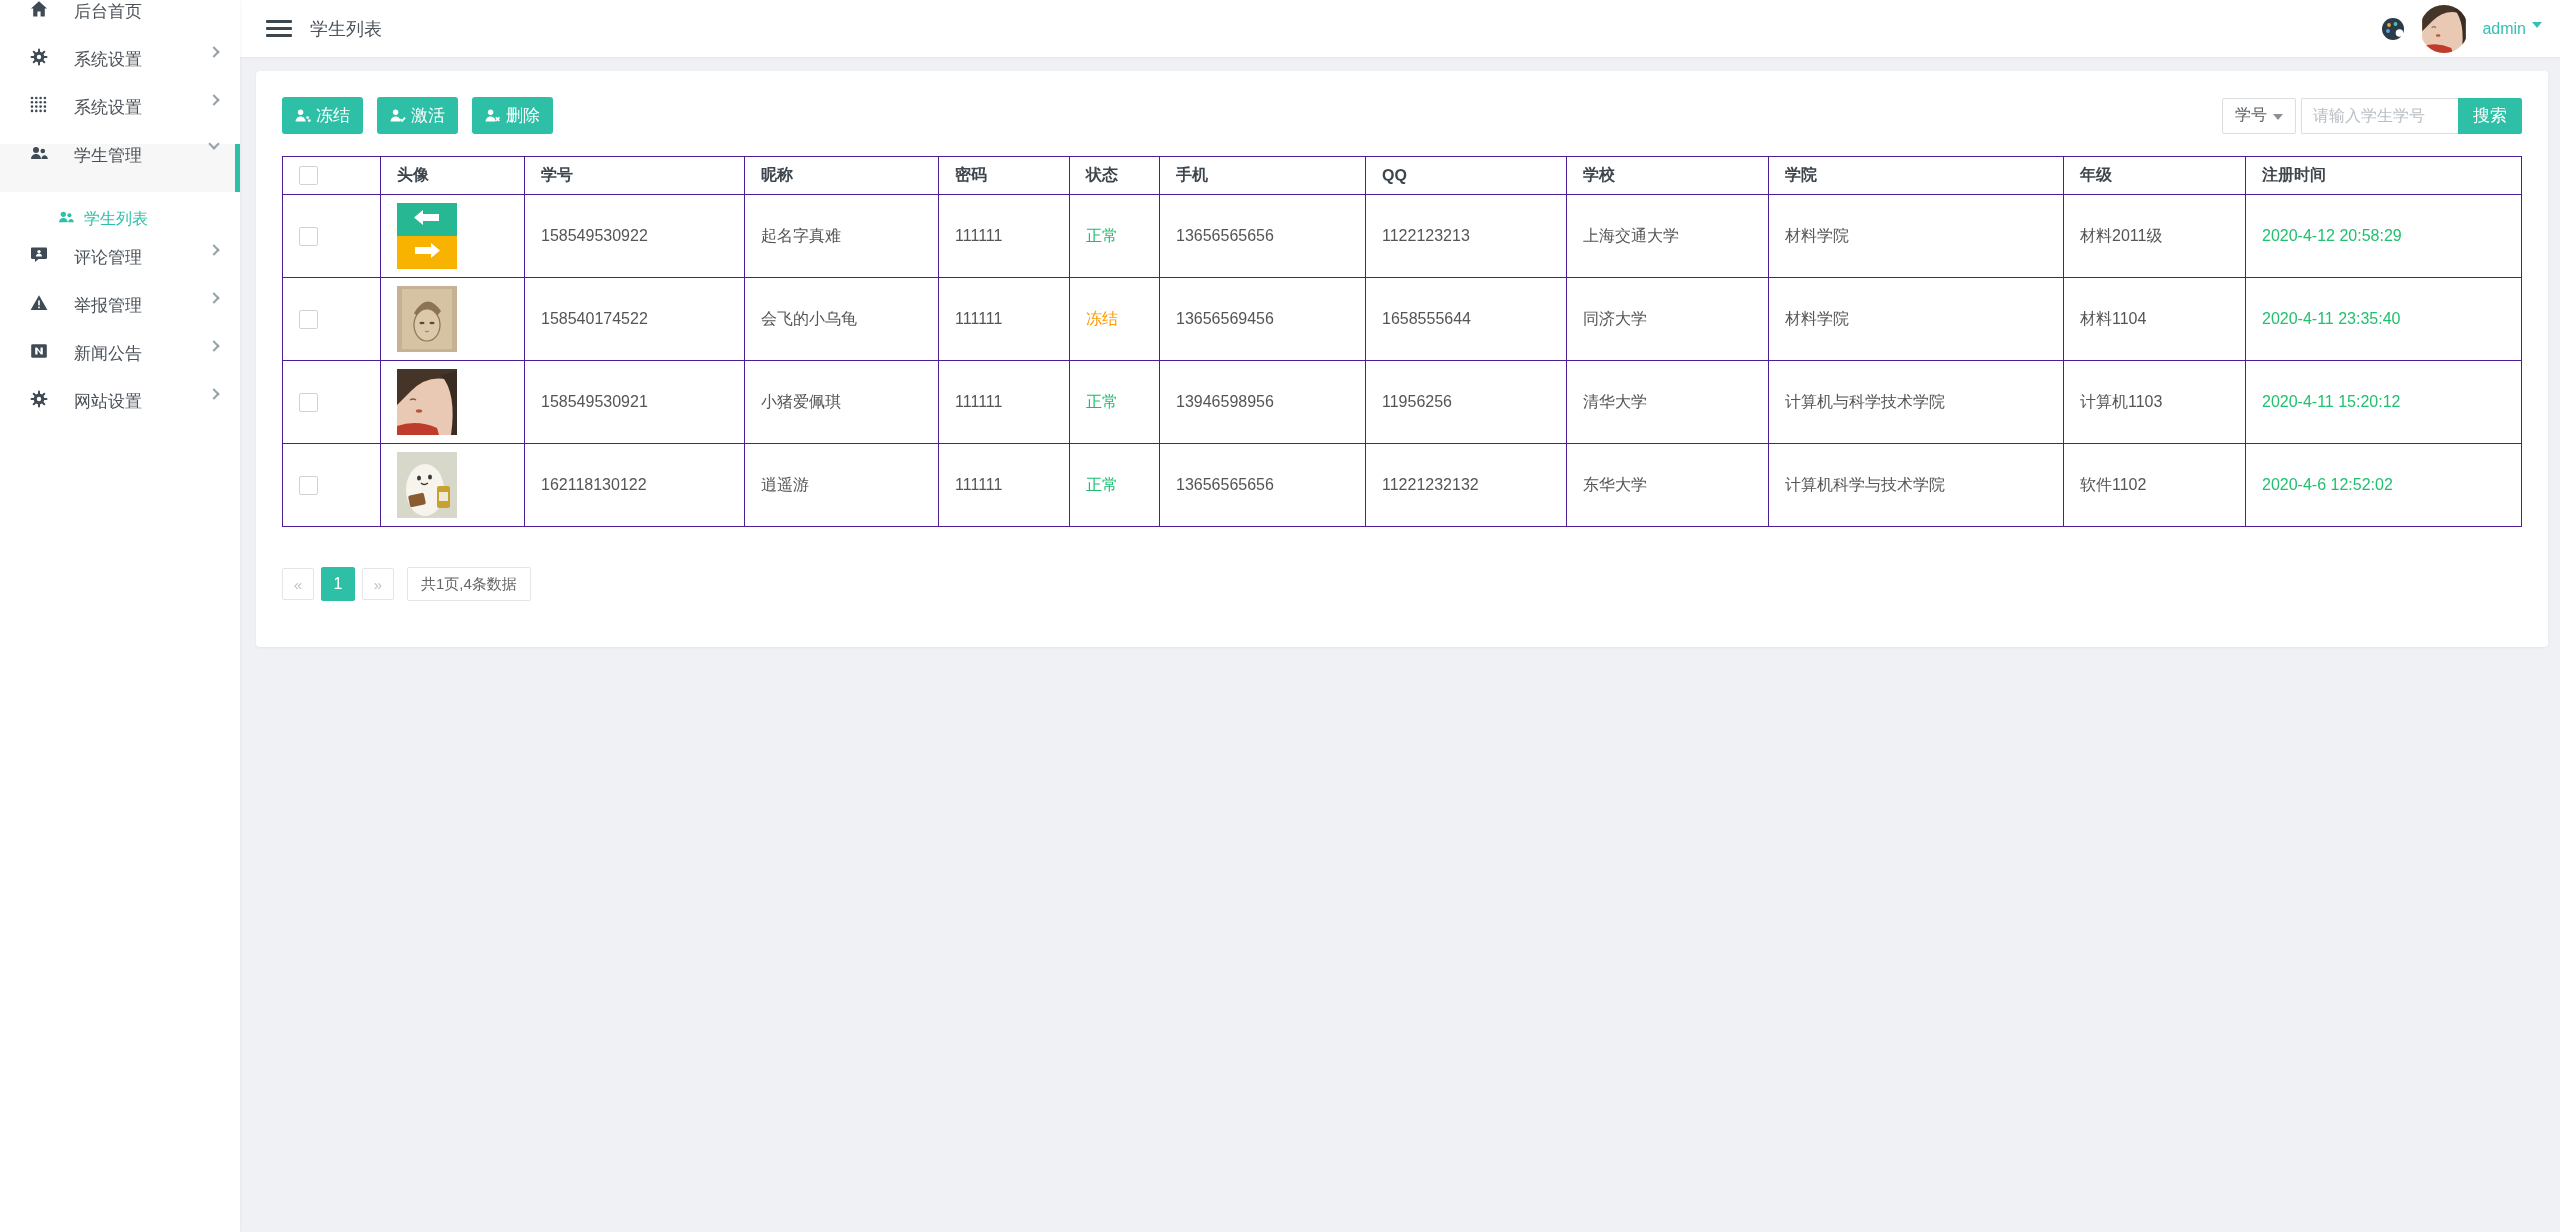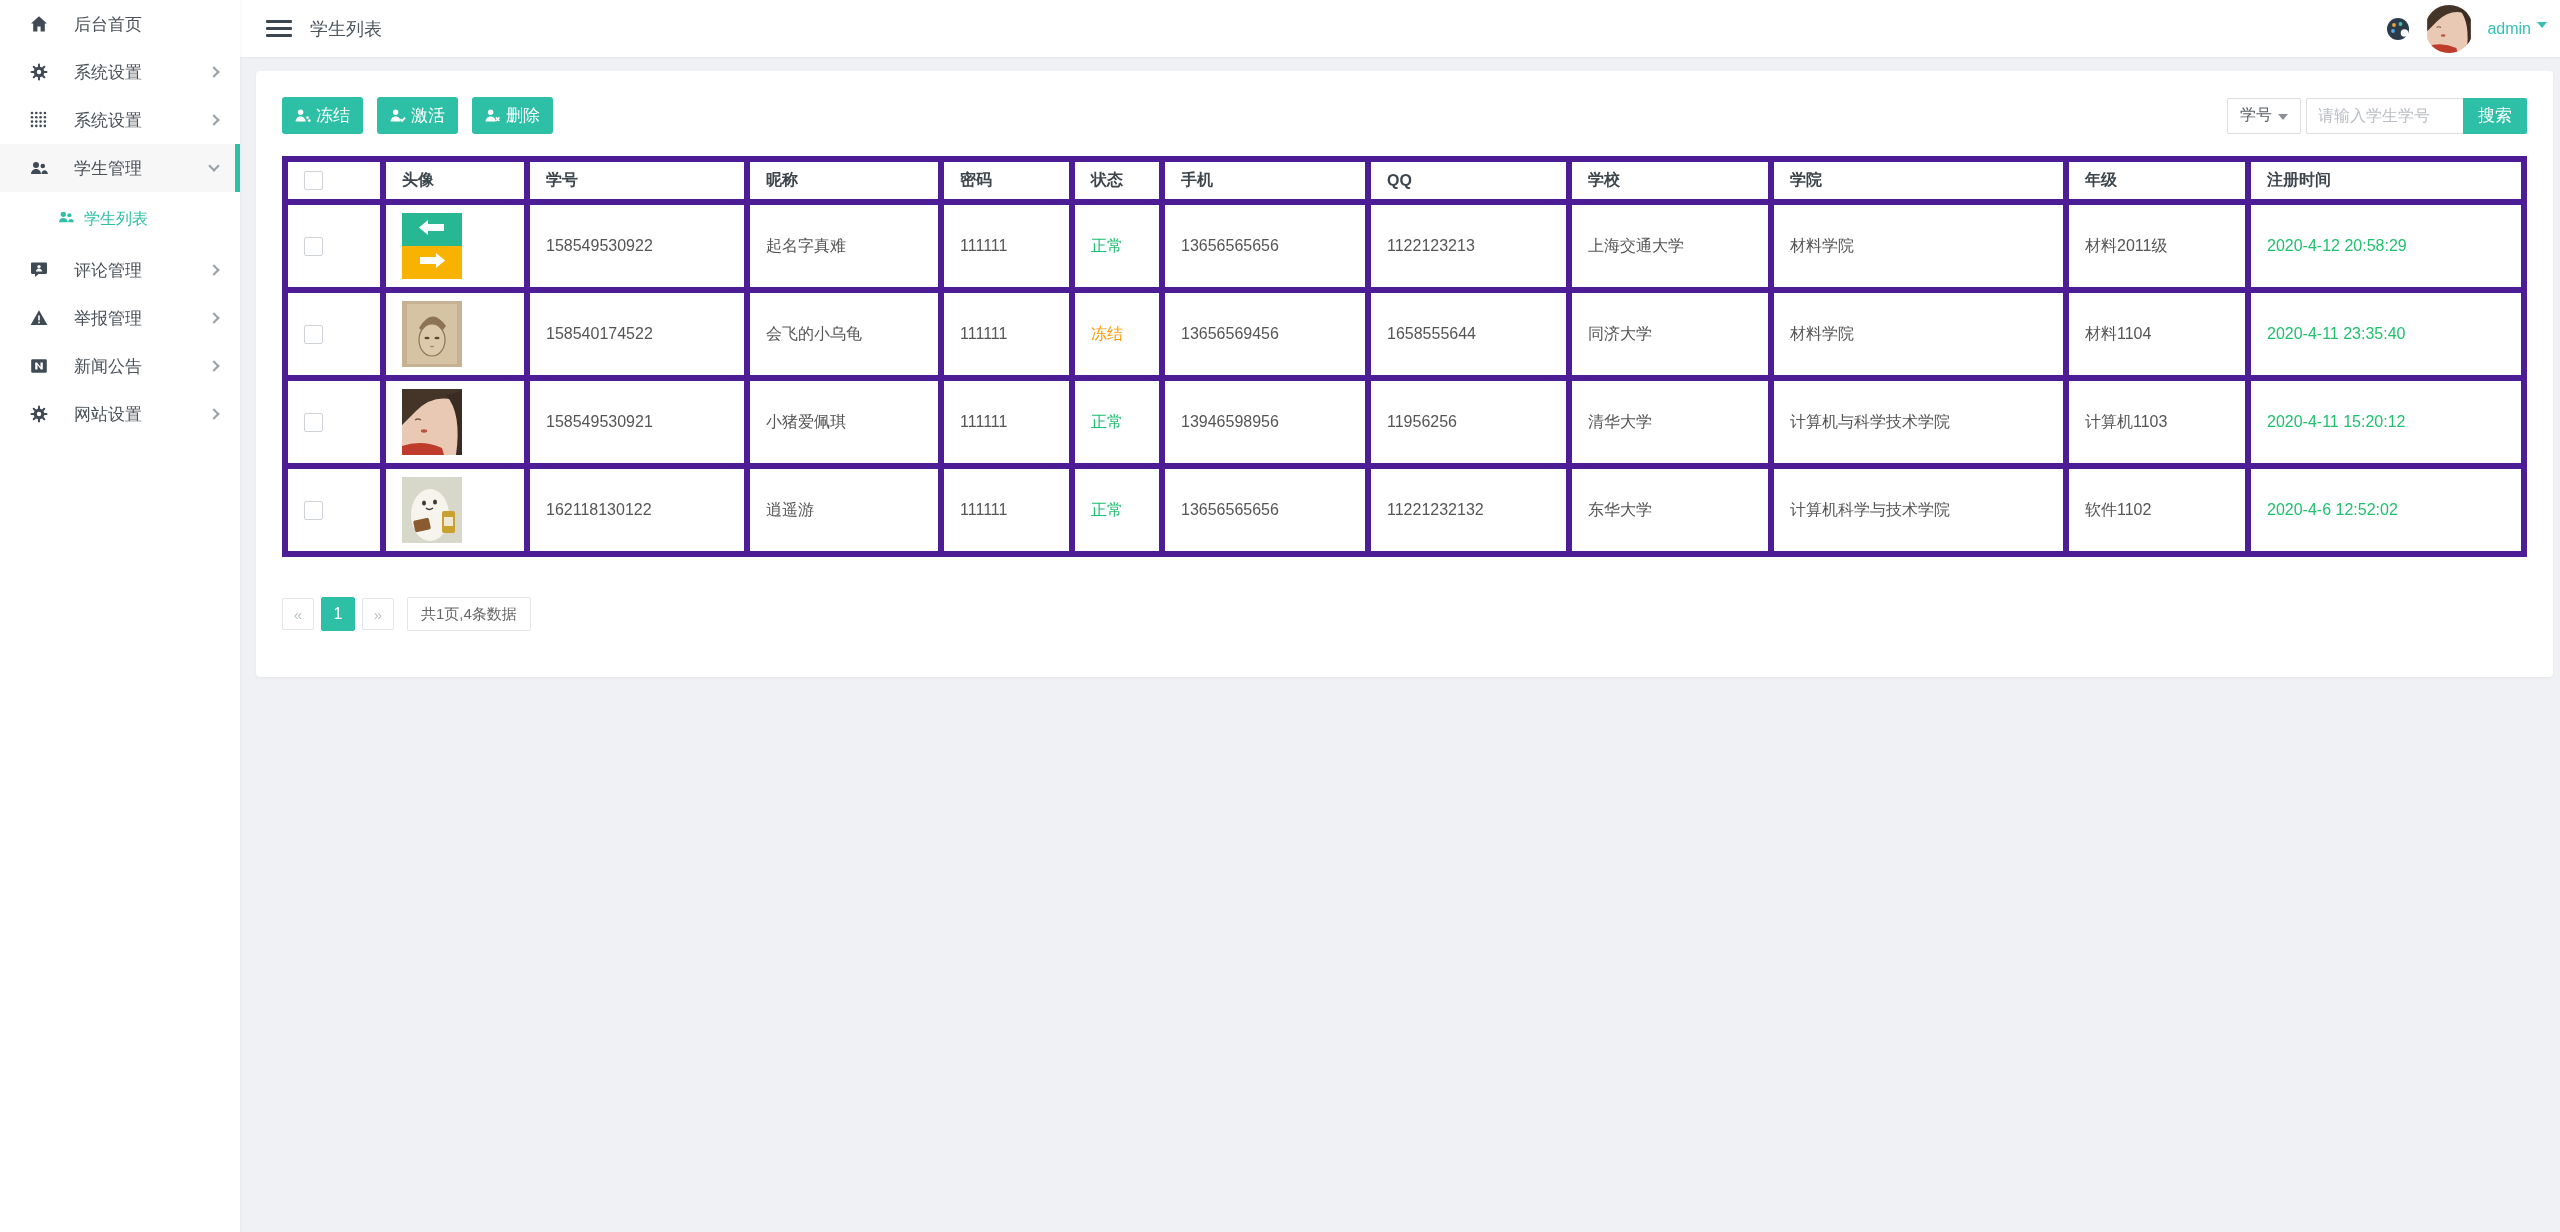--- a/index.html
+++ b/index.html
@@ -4,21 +4,21 @@
 <style>
   * { margin:0; padding:0; box-sizing:border-box; }
   html,body { width:2560px; height:1232px; overflow:hidden;
     font-family:"Liberation Sans","DejaVu Sans",sans-serif; background:#eff1f5; color:#555; }
 
   .page { display:flex; width:100%; height:100%; }
 
   
   .sidebar { width:240px; background:#fff; height:100%; flex:0 0 240px; box-shadow:1px 0 3px rgba(0,0,0,.04); z-index:5; }
   .sidebar-title { font-size:25px; font-weight:700; color:#2e3640; padding:12px 6px 16px 4px; letter-spacing:1px; white-space:nowrap; }
-  .side-item { position:relative; display:flex; align-items:center; height:48px; padding:0 22px 0 30px; cursor:pointer; }
+  .side-item { position:relative; display:flex; height:48px; padding:0 22px 0 30px; cursor:pointer; }
   .side-item .icon { width:18px; height:18px; display:inline-flex; }
   .side-item .icon svg { width:18px; height:18px; fill:#3f4a54; }
   .side-label { margin-left:26px; font-size:17px; color:#4a5158; }
   .side-item.active { background:#f7f7f7; }
   .side-item.active::after { content:""; position:absolute; right:0; top:0; width:5px; height:100%; background:#2ec0a6; }
   .chev { width:8px; height:8px; border-right:2px solid #98a1a8; border-bottom:2px solid #98a1a8; margin-left:auto; transform:rotate(-45deg); }
   .chev.down { transform:rotate(45deg); margin-top:-4px; }
   .side-sub { display:flex; align-items:center; height:54px; padding-left:58px; cursor:pointer; }
   .side-sub .icon svg { width:16px; height:16px; fill:#2ec0a6; }
   .side-sub .side-label { margin-left:10px; color:#2ec0a6; font-size:16px; }
@@ -44,21 +44,21 @@
   .act-btn { display:inline-flex; align-items:center; gap:5px; height:37px; padding:0 13px; background:#2ec0a6; border:none; border-radius:3px; color:#fff; font-size:17px; cursor:pointer; font-family:inherit; }
   .act-btn .icon, .act-btn .icon svg { width:16px; height:16px; fill:#fff; display:inline-flex; }
   .search-group { display:flex; align-items:center; }
   .field-select { display:inline-flex; align-items:center; gap:6px; height:36px; padding:0 12px; background:#fff; border:1px solid #dcdfe2; border-radius:2px; color:#5a6066; font-size:16px; cursor:pointer; margin-right:5px; font-family:inherit; }
   .search-input { height:36px; width:157px; border:1px solid #dcdfe2; border-right:none; border-radius:2px 0 0 2px; padding:12px 11px; font-size:16px; color:#555; outline:none; font-family:inherit; }
   .search-input::placeholder { color:#b9bec3; }
   .search-btn { height:36px; padding:0 15px; background:#2ec0a6; color:#fff; border:none; border-radius:0 2px 2px 0; font-size:17px; cursor:pointer; font-family:inherit; }
 
   
   table { width:100%; border-collapse:collapse; table-layout:fixed; }
-  th, td { border:6px solid #4c1d95; padding:8px 16px; text-align:left; font-size:16px; overflow:hidden; white-space:nowrap; }
+  th, td { border:1px solid #4c1d95; padding:8px 16px; text-align:left; font-size:16px; overflow:hidden; white-space:nowrap; }
   th { color:#3d454d; font-weight:700; height:35px; }
   td { height:81px; color:#555; }
   input[type="checkbox"] { appearance:none; -webkit-appearance:none; width:19px; height:19px; border:1px solid #cfd3d7; border-radius:2px; background:#fff; cursor:pointer; display:block; }
   .avatar { width:60px; height:66px; overflow:hidden; position:relative; }
   .avatar svg { width:100%; height:100%; display:block; }
   .av-recycle-logo { background:linear-gradient(#27b793 0 50%, #f8b301 50% 100%); }
   .status.normal { color:#1abe6e; }
   .status.frozen { color:#ff9900; }
   td.time { color:#21c06e; }
 

